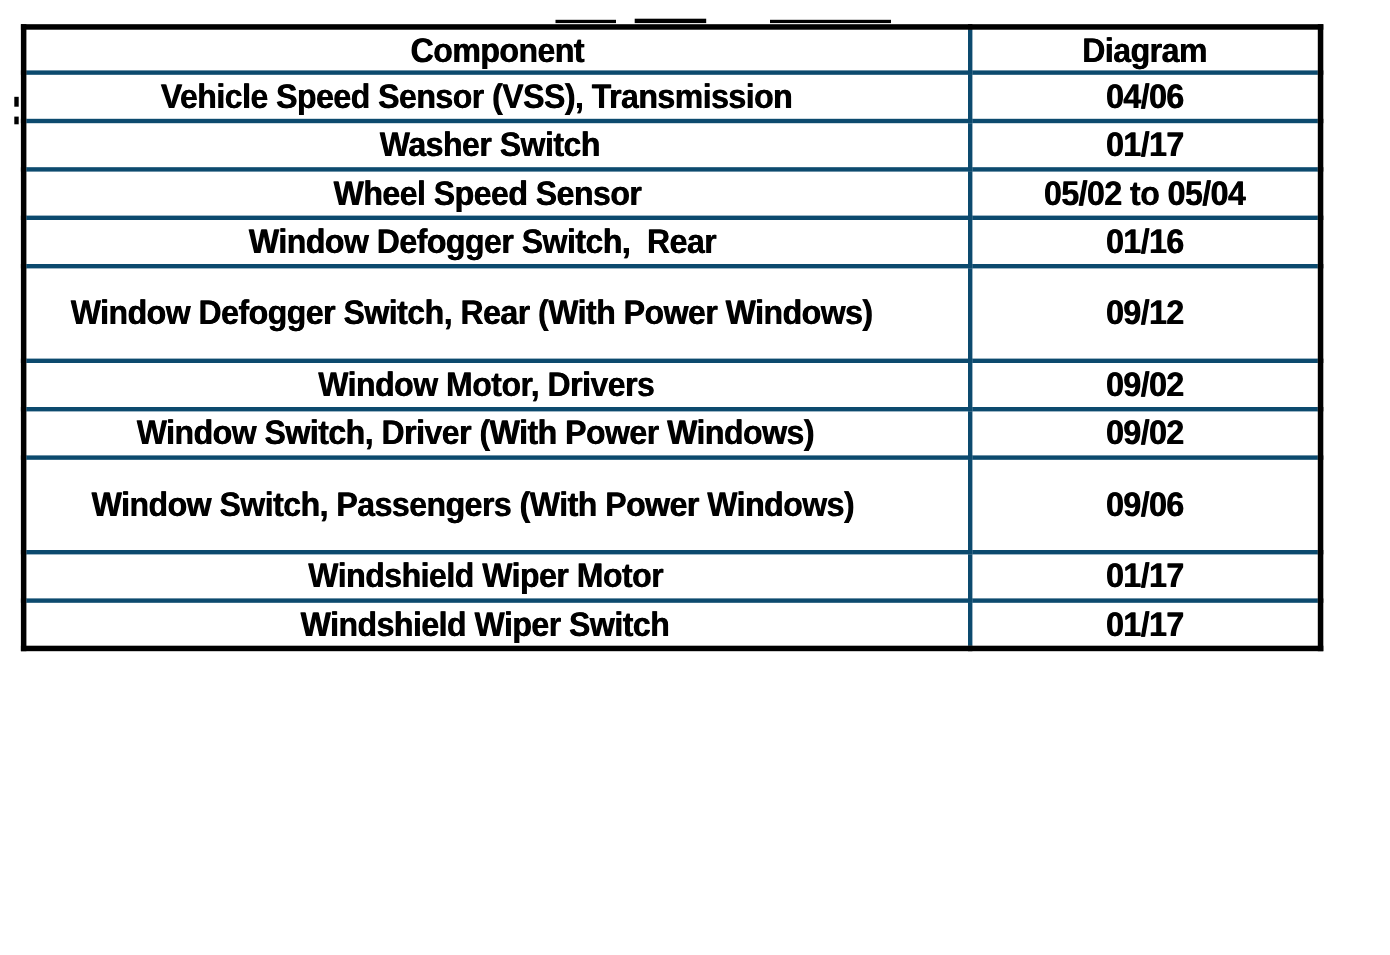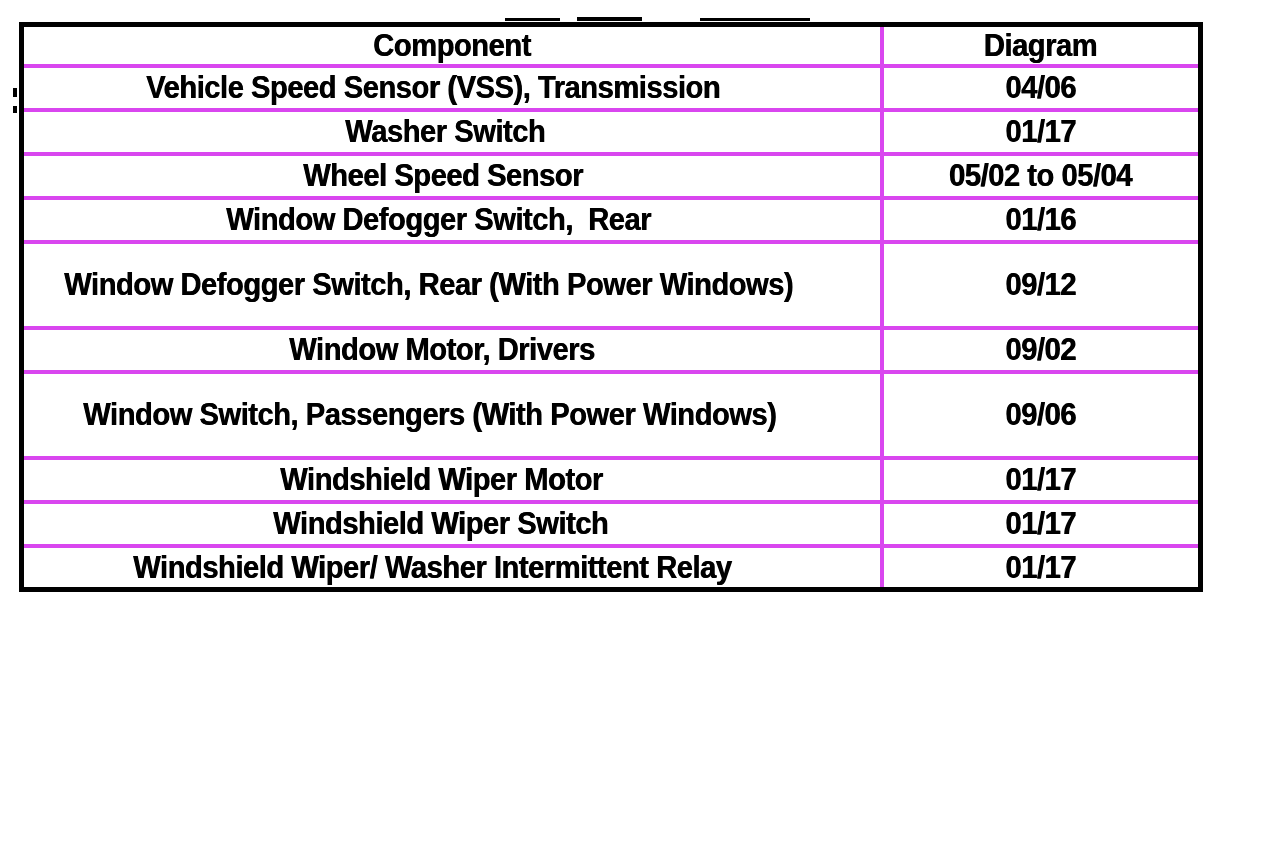--- a/index.html
+++ b/index.html
@@ -19,21 +19,21 @@
     position: absolute;
     left: 19px;
     top: 22px;
     width: 1179px;
     border-collapse: collapse;
     table-layout: fixed;
     border: 5px solid #000000;
   }
   table.lookup th,
   table.lookup td {
-    border: 4px solid #d946ef;
+    border: 4px solid #0c4a6e;
     padding: 0;
     vertical-align: middle;
     overflow: hidden;
   }
   col.comp-col  { width: 860px; }
   col.diag-col  { width: 319px; }
 
   tr.hdr     { height: 41px; }
   tr.row     { height: 44px; }
   tr.row.tall{ height: 86px; }
@@ -107,31 +107,31 @@
         <td class="diag"><span class="txt">01/16</span></td>
       </tr>
       <tr class="row tall">
         <td class="comp"><span class="txt">Window Defogger Switch, Rear (With Power Windows)</span></td>
         <td class="diag"><span class="txt">09/12</span></td>
       </tr>
       <tr class="row">
         <td class="comp"><span class="txt">Window Motor, Drivers</span></td>
         <td class="diag"><span class="txt">09/02</span></td>
       </tr>
+      <tr class="row">
+        <td class="comp"><span class="txt">Window Switch, Driver (With Power Windows)</span></td>
+        <td class="diag"><span class="txt">09/02</span></td>
+      </tr>
       <tr class="row tall">
         <td class="comp"><span class="txt">Window Switch, Passengers (With Power Windows)</span></td>
         <td class="diag"><span class="txt">09/06</span></td>
       </tr>
       <tr class="row">
         <td class="comp"><span class="txt">Windshield Wiper Motor</span></td>
         <td class="diag"><span class="txt">01/17</span></td>
       </tr>
       <tr class="row">
         <td class="comp"><span class="txt">Windshield Wiper Switch</span></td>
         <td class="diag"><span class="txt">01/17</span></td>
       </tr>
-      <tr class="row">
-        <td class="comp"><span class="txt">Windshield Wiper/ Washer Intermittent Relay</span></td>
-        <td class="diag"><span class="txt">01/17</span></td>
-      </tr>
     </tbody>
   </table>
 </div>
 
 </body></html>

